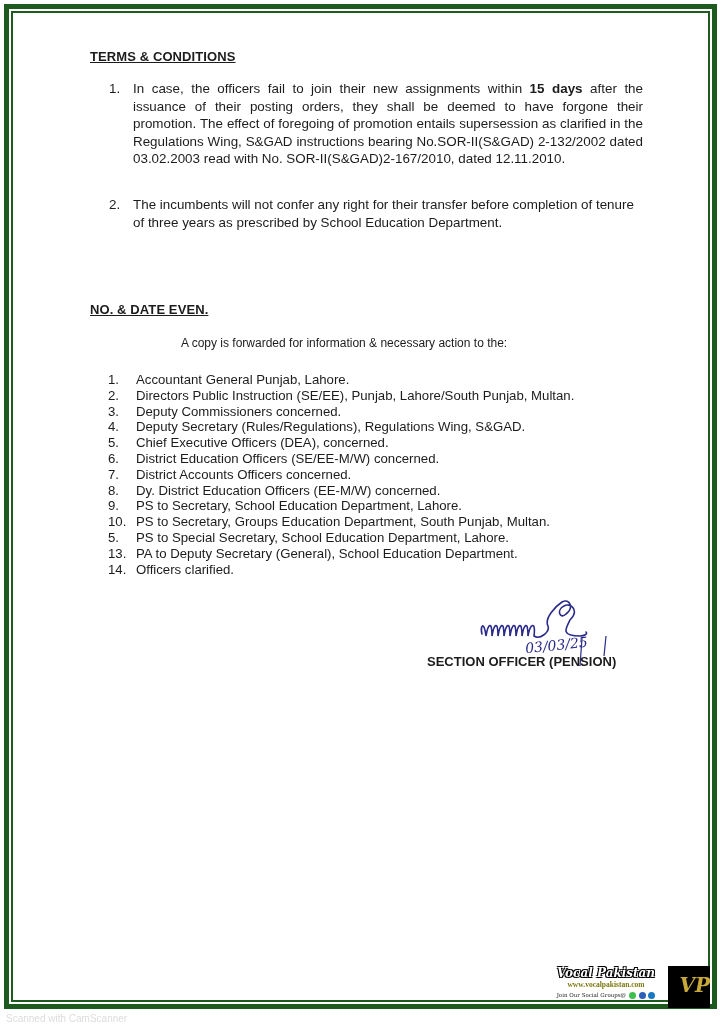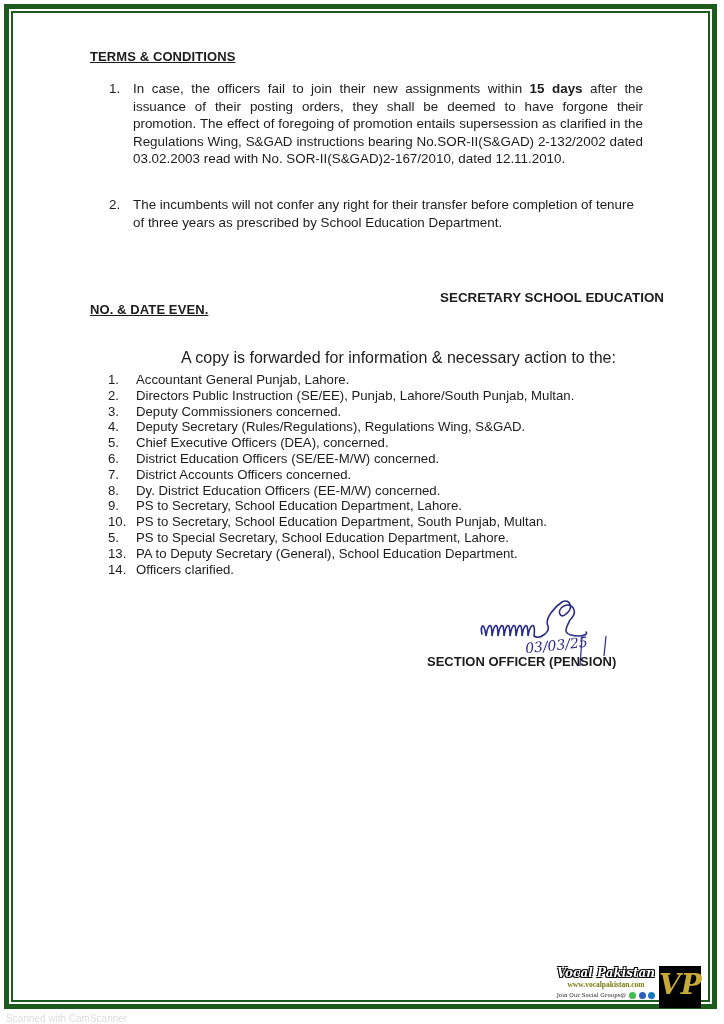--- a/index.html
+++ b/index.html
@@ -26,21 +26,21 @@
     }
     .para .num { position:absolute; left:-24px; top:0; }
     .para1 { left:133px; top:80px; width:510px; }
     .para2 { left:133px; top:196px; width:510px; text-align:left; }
     .para1 b { font-weight:bold; }
     .sec-title {
       position:absolute; right:60px; top:290px; font-weight:bold; font-size:13.4px;
     }
     .nodate-heading { left:90px; top:302px; }
     .copy-line {
-      position:absolute; left:181px; top:349px; font-size:16px;
+      position:absolute; left:181px; top:336px; font-size:12px;
     }
     .list {
       position:absolute; left:108px; top:372px; margin:0; padding:0; list-style:none;
       font-size:13.2px; line-height:15.8px;
     }
     .list li { position:relative; padding-left:28px; white-space:nowrap; }
     .list li .n { position:absolute; left:0; top:0; }
     .signature {
       position:absolute; left:470px; top:596px; width:170px; height:70px;
     }
@@ -63,23 +63,23 @@
       text-shadow:-1px -1px 0 #000, 1px -1px 0 #000, -1px 1px 0 #000, 1px 1px 0 #000;
       line-height:14px;
     }
     .wm-url {
       font-family:Liberation Serif, serif; font-weight:bold; font-size:7.5px;
       color:#7a7a10; line-height:10px;
     }
     .wm-join { font-family:"DejaVu Serif", serif; font-size:5.5px; color:#222; line-height:10px; }
     .wm-dot { display:inline-block; width:7px; height:7px; border-radius:50%; vertical-align:middle; margin-left:1px; }
     .wm-logo {
-      position:absolute; left:112px; top:0; width:42px; height:42px; background:#000;
+      position:absolute; left:121px; top:0; width:42px; height:42px; background:#000;
       color:#c7a93a; font-family:"DejaVu Serif", serif; font-weight:bold; font-style:italic;
-      font-size:28px; text-align:right; line-height:38px;
+      font-size:20px; text-align:right; line-height:38px;
     }
     .scanner {
       position:absolute; left:6px; top:1013px; font-size:10px; color:#dcdcdc;
     }
   </style>
 </head>
 <body>
 
 <div class="page">
   <div class="frame-outer"></div>
@@ -90,37 +90,36 @@
   <div class="para para1">
     <span class="num">1.</span>
     <span>In case, the officers fail to join their new assignments within </span><b>15 days</b><span> after the issuance of their posting orders, they shall be deemed to have forgone their promotion. The effect of foregoing of promotion entails supersession as clarified in the Regulations Wing, S&amp;GAD instructions bearing No.SOR-II(S&amp;GAD) 2-132/2002 dated 03.02.2003 read with No. SOR-II(S&amp;GAD)2-167/2010, dated 12.11.2010.</span>
   </div>
 
   <div class="para para2">
     <span class="num">2.</span>
     <span>The incumbents will not confer any right for their transfer before completion of tenure of three years as prescribed by School Education Department.</span>
   </div>
 
-  <div class="sec-title">SECRETARY SCHOOL EDUCATION</div>
 
   <div class="heading-u nodate-heading">NO. &amp; DATE EVEN.</div>
 
   <div class="copy-line">A copy is forwarded for information &amp; necessary action to the:</div>
 
   <ul class="list">
     <li><span class="n">1.</span><span>Accountant General Punjab, Lahore.</span></li>
     <li><span class="n">2.</span><span>Directors Public Instruction (SE/EE), Punjab, Lahore/South Punjab, Multan.</span></li>
     <li><span class="n">3.</span><span>Deputy Commissioners concerned.</span></li>
     <li><span class="n">4.</span><span>Deputy Secretary (Rules/Regulations), Regulations Wing, S&amp;GAD.</span></li>
     <li><span class="n">5.</span><span>Chief Executive Officers (DEA), concerned.</span></li>
     <li><span class="n">6.</span><span>District Education Officers (SE/EE-M/W) concerned.</span></li>
     <li><span class="n">7.</span><span>District Accounts Officers concerned.</span></li>
     <li><span class="n">8.</span><span>Dy. District Education Officers (EE-M/W) concerned.</span></li>
     <li><span class="n">9.</span><span>PS to Secretary, School Education Department, Lahore.</span></li>
-    <li><span class="n">10.</span><span>PS to Secretary, School Education Department, South Punjab, Multan.</span></li>
+    <li><span class="n">10.</span><span>PS to Secretary, Groups Education Department, South Punjab, Multan.</span></li>
     <li><span class="n">5.</span><span>PS to Special Secretary, School Education Department, Lahore.</span></li>
     <li><span class="n">13.</span><span>PA to Deputy Secretary (General), School Education Department.</span></li>
     <li><span class="n">14.</span><span>Officers clarified.</span></li>
   </ul>
 
   <svg class="signature" viewBox="0 0 170 70">
     <path d="M12,38 C10,30 14,24 16,40 C18,28 22,24 22,40 C24,28 28,24 28,40 C30,28 34,24 34,40 C36,28 40,24 40,40 C42,28 46,24 46,40 C48,28 52,24 52,40 C54,28 58,24 58,40 C60,28 66,24 64,40 C70,44 80,36 78,30 C74,22 86,10 92,6 C100,2 104,12 96,18 C90,24 86,14 94,10 C100,6 110,14 100,24 C96,32 90,40 110,40 C114,40 118,38 116,36" fill="none" stroke="#2a2a8a" stroke-width="1.6" stroke-linecap="round"></path>
     <line x1="112" y1="42" x2="110" y2="70" stroke="#2a2a8a" stroke-width="1.2"></line>
     <line x1="136" y1="40" x2="134" y2="60" stroke="#2a2a8a" stroke-width="1.2"></line>
   </svg>

